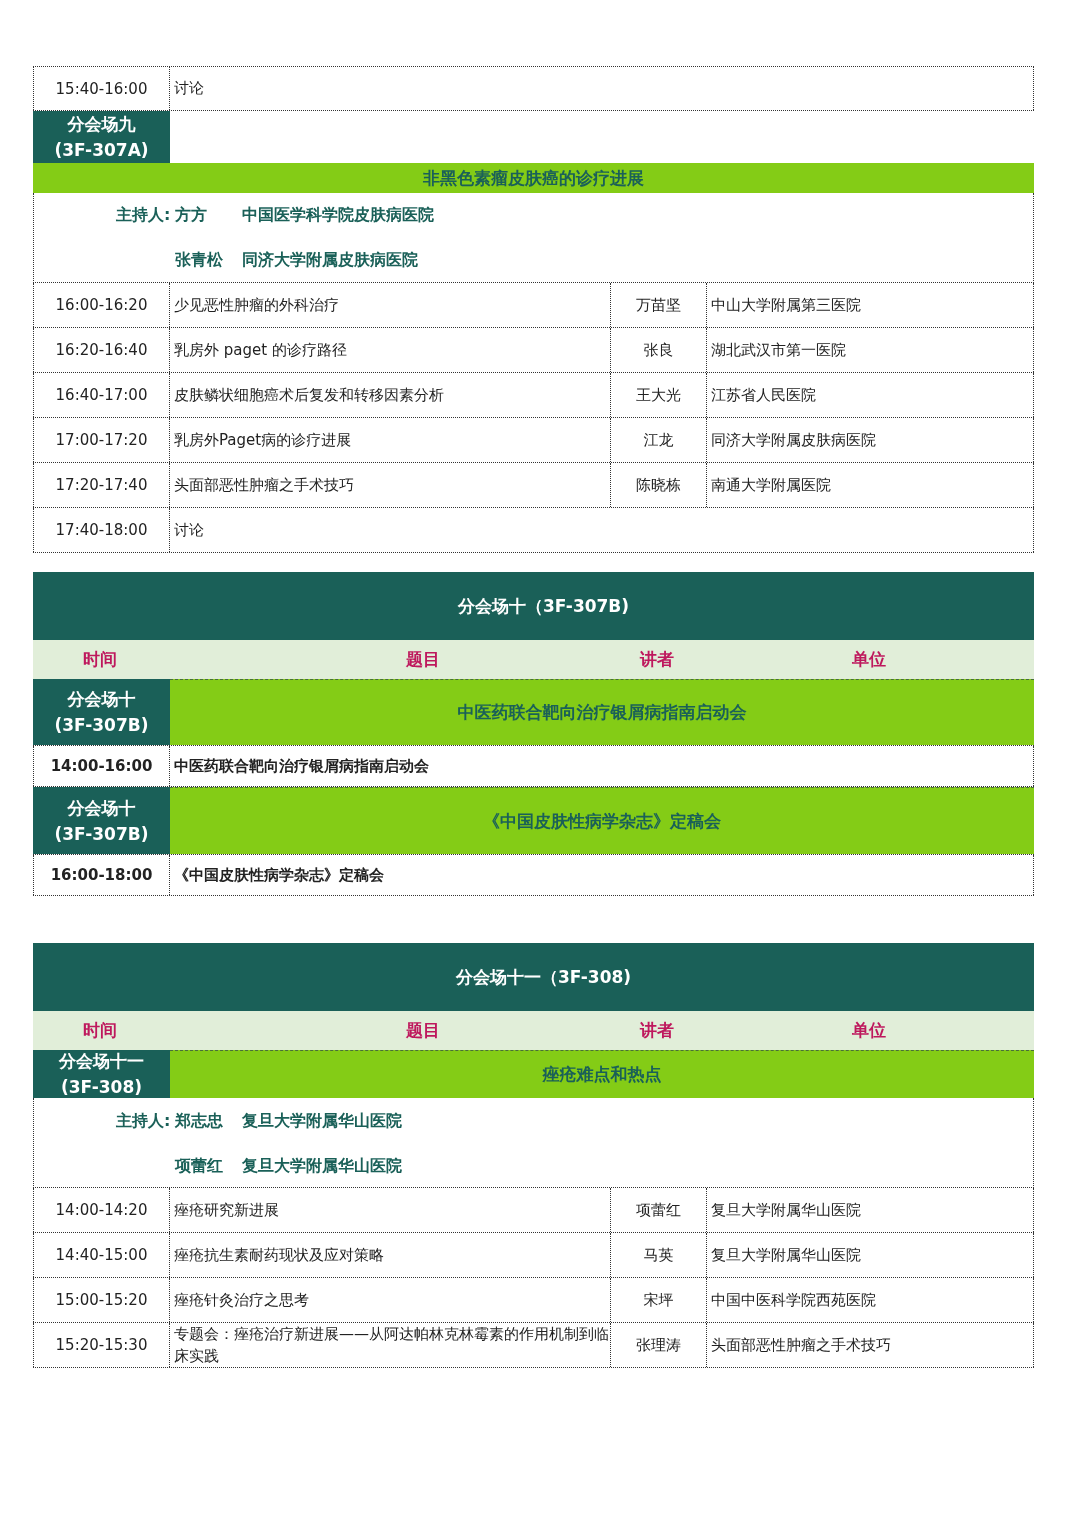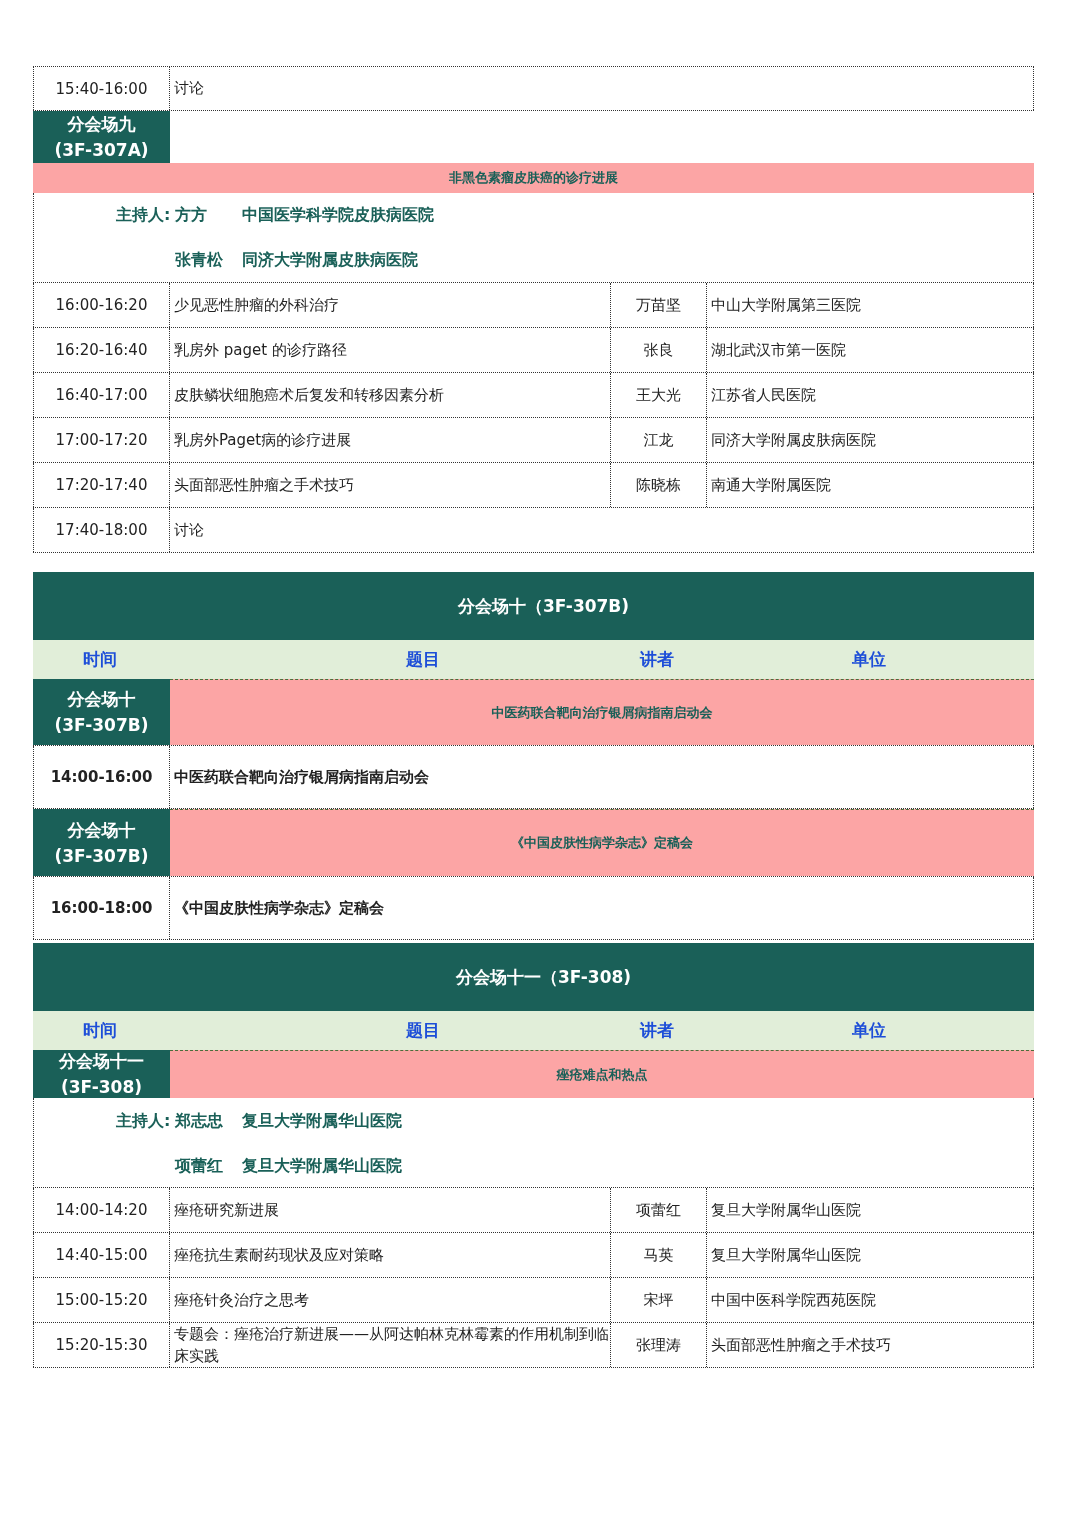--- a/index.html
+++ b/index.html
@@ -8,38 +8,38 @@
   .tbl { position: absolute; left: 33px; width: 1001px; }
   .row { position: relative; display: flex; box-sizing: border-box; border-bottom: 1px dotted #333; }
   .row.first { border-top: 1px dotted #333; }
   .cell { box-sizing: border-box; display: flex; align-items: center; font-size: 15px; }
   .c-time { width: 137px; justify-content: center; border-left: 1px dotted #333; border-right: 1px dotted #333; }
   .c-topic { width: 441px; padding-left: 4px; border-right: 1px dotted #333; }
   .c-topic-wide { flex: 1; padding-left: 4px; border-right: 1px dotted #333; }
   .c-speaker { width: 96px; justify-content: center; border-right: 1px dotted #333; }
   .c-unit { flex: 1; padding-left: 4px; border-right: 1px dotted #333; }
   .h45 { height: 45px; }
-  .h50 { height: 64px; }
+  .h50 { height: 42px; }
   .bold { font-weight: bold; }
   .topic-2l { line-height: 22px; font-size: 15px; }
 
   .sess { display: flex; height: 67px; box-sizing: border-box; }
   .sess .label { width: 137px; background: #1a6058; color: #ffffff; font-weight: bold;
                  font-size: 17px; line-height: 26px; display: flex; flex-direction: column;
                  align-items: center; justify-content: center; text-align: center; }
-  .sess .title { flex: 1; background: #fca5a5; color: #1a6058; font-weight: bold; font-size: 13px;
+  .sess .title { flex: 1; background: #84cc16; color: #1a6058; font-weight: bold; font-size: 17px;
                  display: flex; align-items: center; justify-content: center; }
   .sess.dash-top .title { border-top: 1px dashed #4a6e3a; }
 
   .mods { height: 90px; position: relative; box-sizing: border-box;
           border-left: 1px dotted #333; border-right: 1px dotted #333; border-bottom: 1px dotted #333; }
   .mod-line { position: absolute; font-weight: bold; color: #1a6058; font-size: 16px; }
   .title-bar { height: 68px; background: #1a6058; color: #ffffff; font-weight: bold; font-size: 17px;
                display: flex; align-items: center; justify-content: center; padding-left: 20px; }
-  .col-head { height: 39px; background: #e1eed9; display: flex; align-items: center; font-weight: bold; font-size: 17px; color: #1d4ed8; }
+  .col-head { height: 39px; background: #e1eed9; display: flex; align-items: center; font-weight: bold; font-size: 17px; color: #be185d; }
   .col-head span { position: absolute; }
 </style>
 </head>
 <body>
 
 <div class="tbl" style="top:66px;">
   <div class="row first h45">
     <div class="cell c-time">15:40-16:00</div>
     <div class="cell c-topic-wide">讨论</div>
   </div>

